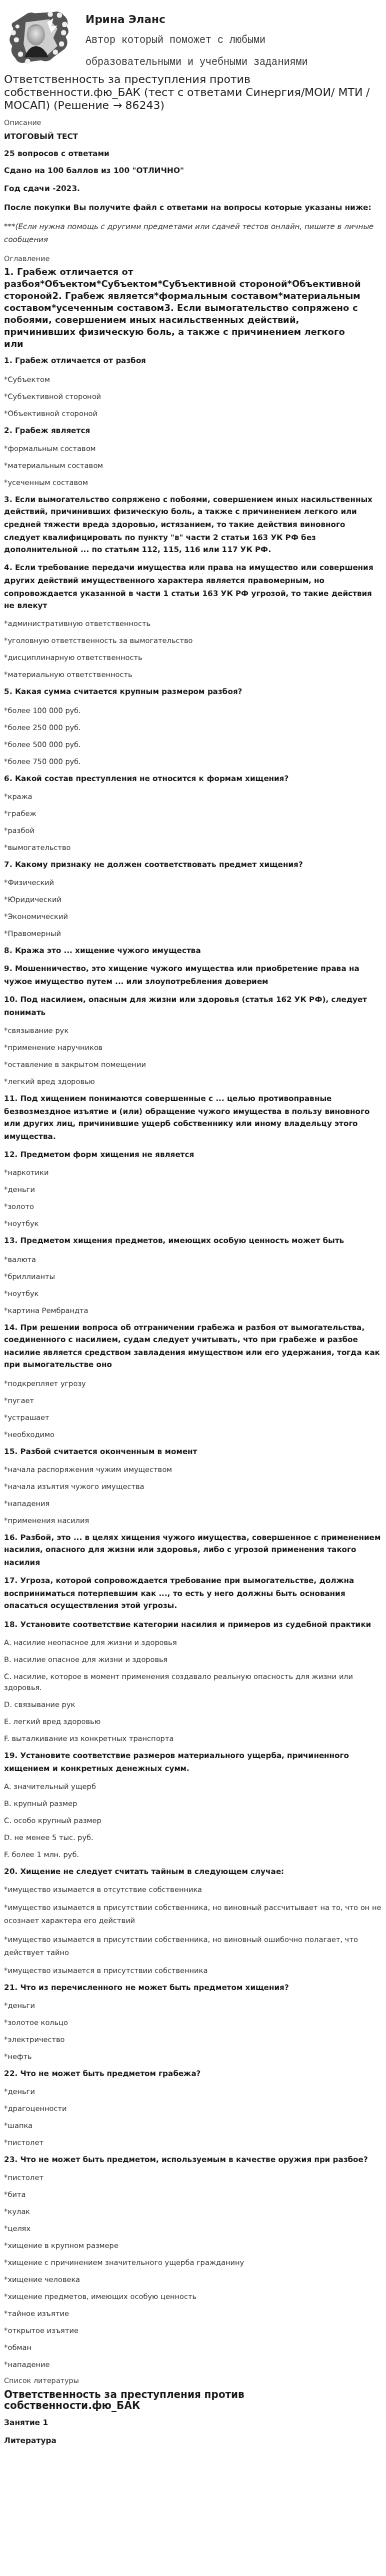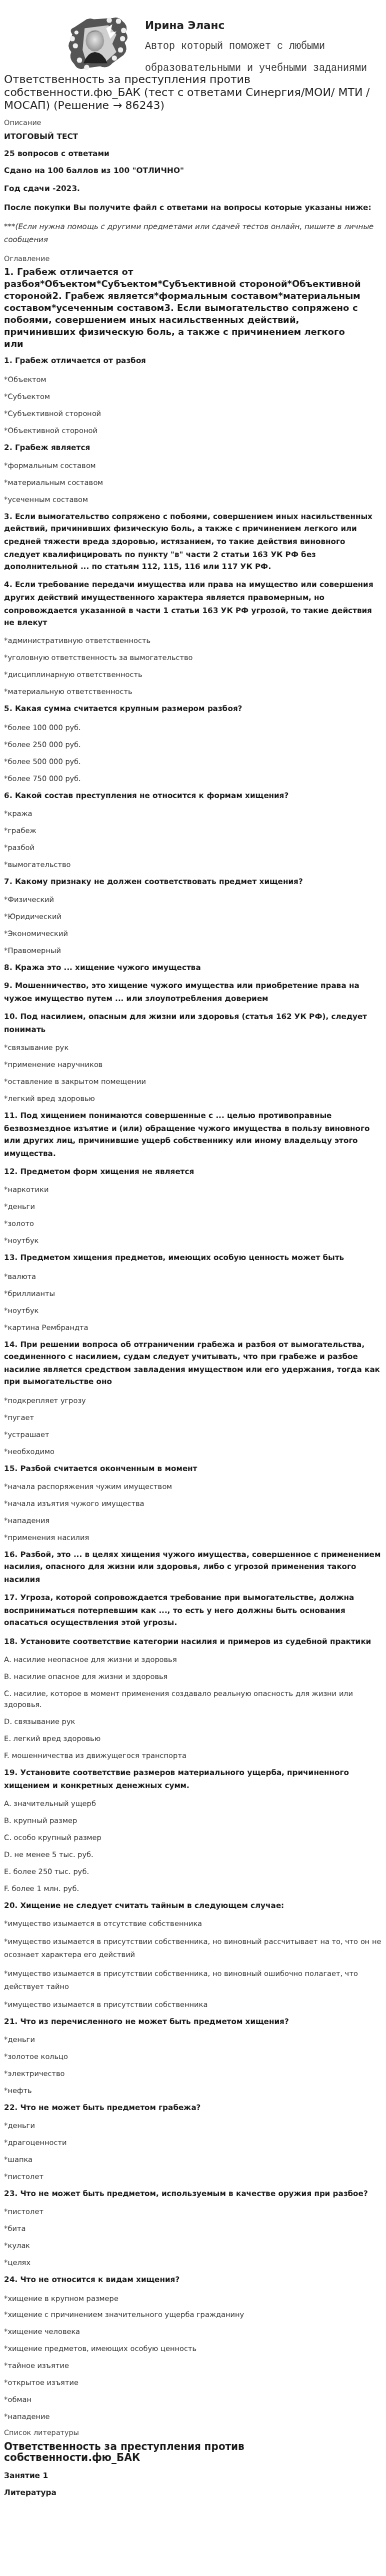--- a/index.html
+++ b/index.html
@@ -7,24 +7,23 @@
     width: 386px;
     font-family: "DejaVu Sans", sans-serif;
     color: #1a1a1a;
   }
   .page { padding: 0 4.1px 15.5px 4.1px; box-sizing: border-box; width: 386px; }
 
   
   .author {
     display: flex;
     align-items: flex-start;
-    padding-top: 14px;
+    padding-top: 8px;
     height: 73px;
     box-sizing: border-box;
-    justify-content: flex-end;
   }
   .avatar {
     width: 66px; height: 57px;
     margin-left: 0px; margin-top: 0px;
     position: relative;
     flex: 0 0 auto;
   }
   .avatar svg { display: block; }
   .author-info { margin-left: 15.5px; margin-top: 2.1px; }
   .author-name {
@@ -172,21 +171,20 @@
     <div class="b">Год сдачи -2023.</div>
     <div class="b" style="line-height:13px">После покупки Вы получите файл с ответами на вопросы которые указаны ниже:</div>
   </div>
   <div class="note">***(Если нужна помощь с другими предметами или сдачей тестов онлайн, пишите в личные сообщения</div>
 
   <div class="section-label">Оглавление</div>
   <div class="toc-block">1. Грабеж отличается от разбоя*Объектом*Субъектом*Субъективной стороной*Объективной стороной2. Грабеж является*формальным составом*материальным составом*усеченным составом3. Если вымогательство сопряжено с побоями, совершением иных насильственных действий, причинивших физическую боль, а также с причинением легкого или</div>
 
   <div id="questions">
       <div class="q">1. Грабеж отличается от разбоя</div>
-      <div class="opt">*Объектом</div>
       <div class="opt">*Субъектом</div>
       <div class="opt">*Субъективной стороной</div>
       <div class="opt">*Объективной стороной</div>
       <div class="q">2. Грабеж является</div>
       <div class="opt">*формальным составом</div>
       <div class="opt">*материальным составом</div>
       <div class="opt">*усеченным составом</div>
       <div class="q">3. Если вымогательство сопряжено с побоями, совершением иных насильственных действий, причинивших физическую боль, а также с причинением легкого или средней тяжести вреда здоровью, истязанием, то такие действия виновного следует квалифицировать по пункту "в" части 2 статьи 163 УК РФ без дополнительной ... по статьям 112, 115, 116 или 117 УК РФ.</div>
       <div class="q">4. Если требование передачи имущества или права на имущество или совершения других действий имущественного характера является правомерным, но сопровождается указанной в части 1 статьи 163 УК РФ угрозой, то такие действия не влекут</div>
       <div class="opt">*административную ответственность</div>
@@ -237,27 +235,26 @@
       <div class="opt">*нападения</div>
       <div class="opt">*применения насилия</div>
       <div class="q">16. Разбой, это ... в целях хищения чужого имущества, совершенное с применением насилия, опасного для жизни или здоровья, либо с угрозой применения такого насилия</div>
       <div class="q">17. Угроза, которой сопровождается требование при вымогательстве, должна восприниматься потерпевшим как ..., то есть у него должны быть основания опасаться осуществления этой угрозы.</div>
       <div class="q">18. Установите соответствие категории насилия и примеров из судебной практики</div>
       <div class="opt">A. насилие неопасное для жизни и здоровья</div>
       <div class="opt">B. насилие опасное для жизни и здоровья</div>
       <div class="opt">C. насилие, которое в момент применения создавало реальную опасность для жизни или здоровья.</div>
       <div class="opt">D. связывание рук</div>
       <div class="opt">E. легкий вред здоровью</div>
-      <div class="opt">F. мошенничества из движущегося транспорта</div>
+      <div class="opt">F. выталкивание из конкретных транспорта</div>
       <div class="q">19. Установите соответствие размеров материального ущерба, причиненного хищением и конкретных денежных сумм.</div>
       <div class="opt">A. значительный ущерб</div>
       <div class="opt">B. крупный размер</div>
       <div class="opt">C. особо крупный размер</div>
       <div class="opt">D. не менее 5 тыс. руб.</div>
-      <div class="opt">E. более 250 тыс. руб.</div>
       <div class="opt">F. более 1 млн. руб.</div>
       <div class="q">20. Хищение не следует считать тайным в следующем случае:</div>
       <div class="opt">*имущество изымается в отсутствие собственника</div>
       <div class="opt wrap">*имущество изымается в присутствии собственника, но виновный рассчитывает на то, что он не осознает характера его действий</div>
       <div class="opt wrap">*имущество изымается в присутствии собственника, но виновный ошибочно полагает, что действует тайно</div>
       <div class="opt">*имущество изымается в присутствии собственника</div>
       <div class="q">21. Что из перечисленного не может быть предметом хищения?</div>
       <div class="opt">*деньги</div>
       <div class="opt">*золотое кольцо</div>
       <div class="opt">*электричество</div>
@@ -265,21 +262,20 @@
       <div class="q">22. Что не может быть предметом грабежа?</div>
       <div class="opt">*деньги</div>
       <div class="opt">*драгоценности</div>
       <div class="opt">*шапка</div>
       <div class="opt">*пистолет</div>
       <div class="q">23. Что не может быть предметом, используемым в качестве оружия при разбое?</div>
       <div class="opt">*пистолет</div>
       <div class="opt">*бита</div>
       <div class="opt">*кулак</div>
       <div class="opt">*целях</div>
-      <div class="q">24. Что не относится к видам хищения?</div>
       <div class="opt">*хищение в крупном размере</div>
       <div class="opt">*хищение с причинением значительного ущерба гражданину</div>
       <div class="opt">*хищение человека</div>
       <div class="opt">*хищение предметов, имеющих особую ценность</div>
       <div class="opt">*тайное изъятие</div>
       <div class="opt">*открытое изъятие</div>
       <div class="opt">*обман</div>
       <div class="opt">*нападение</div>
     </div>
 

